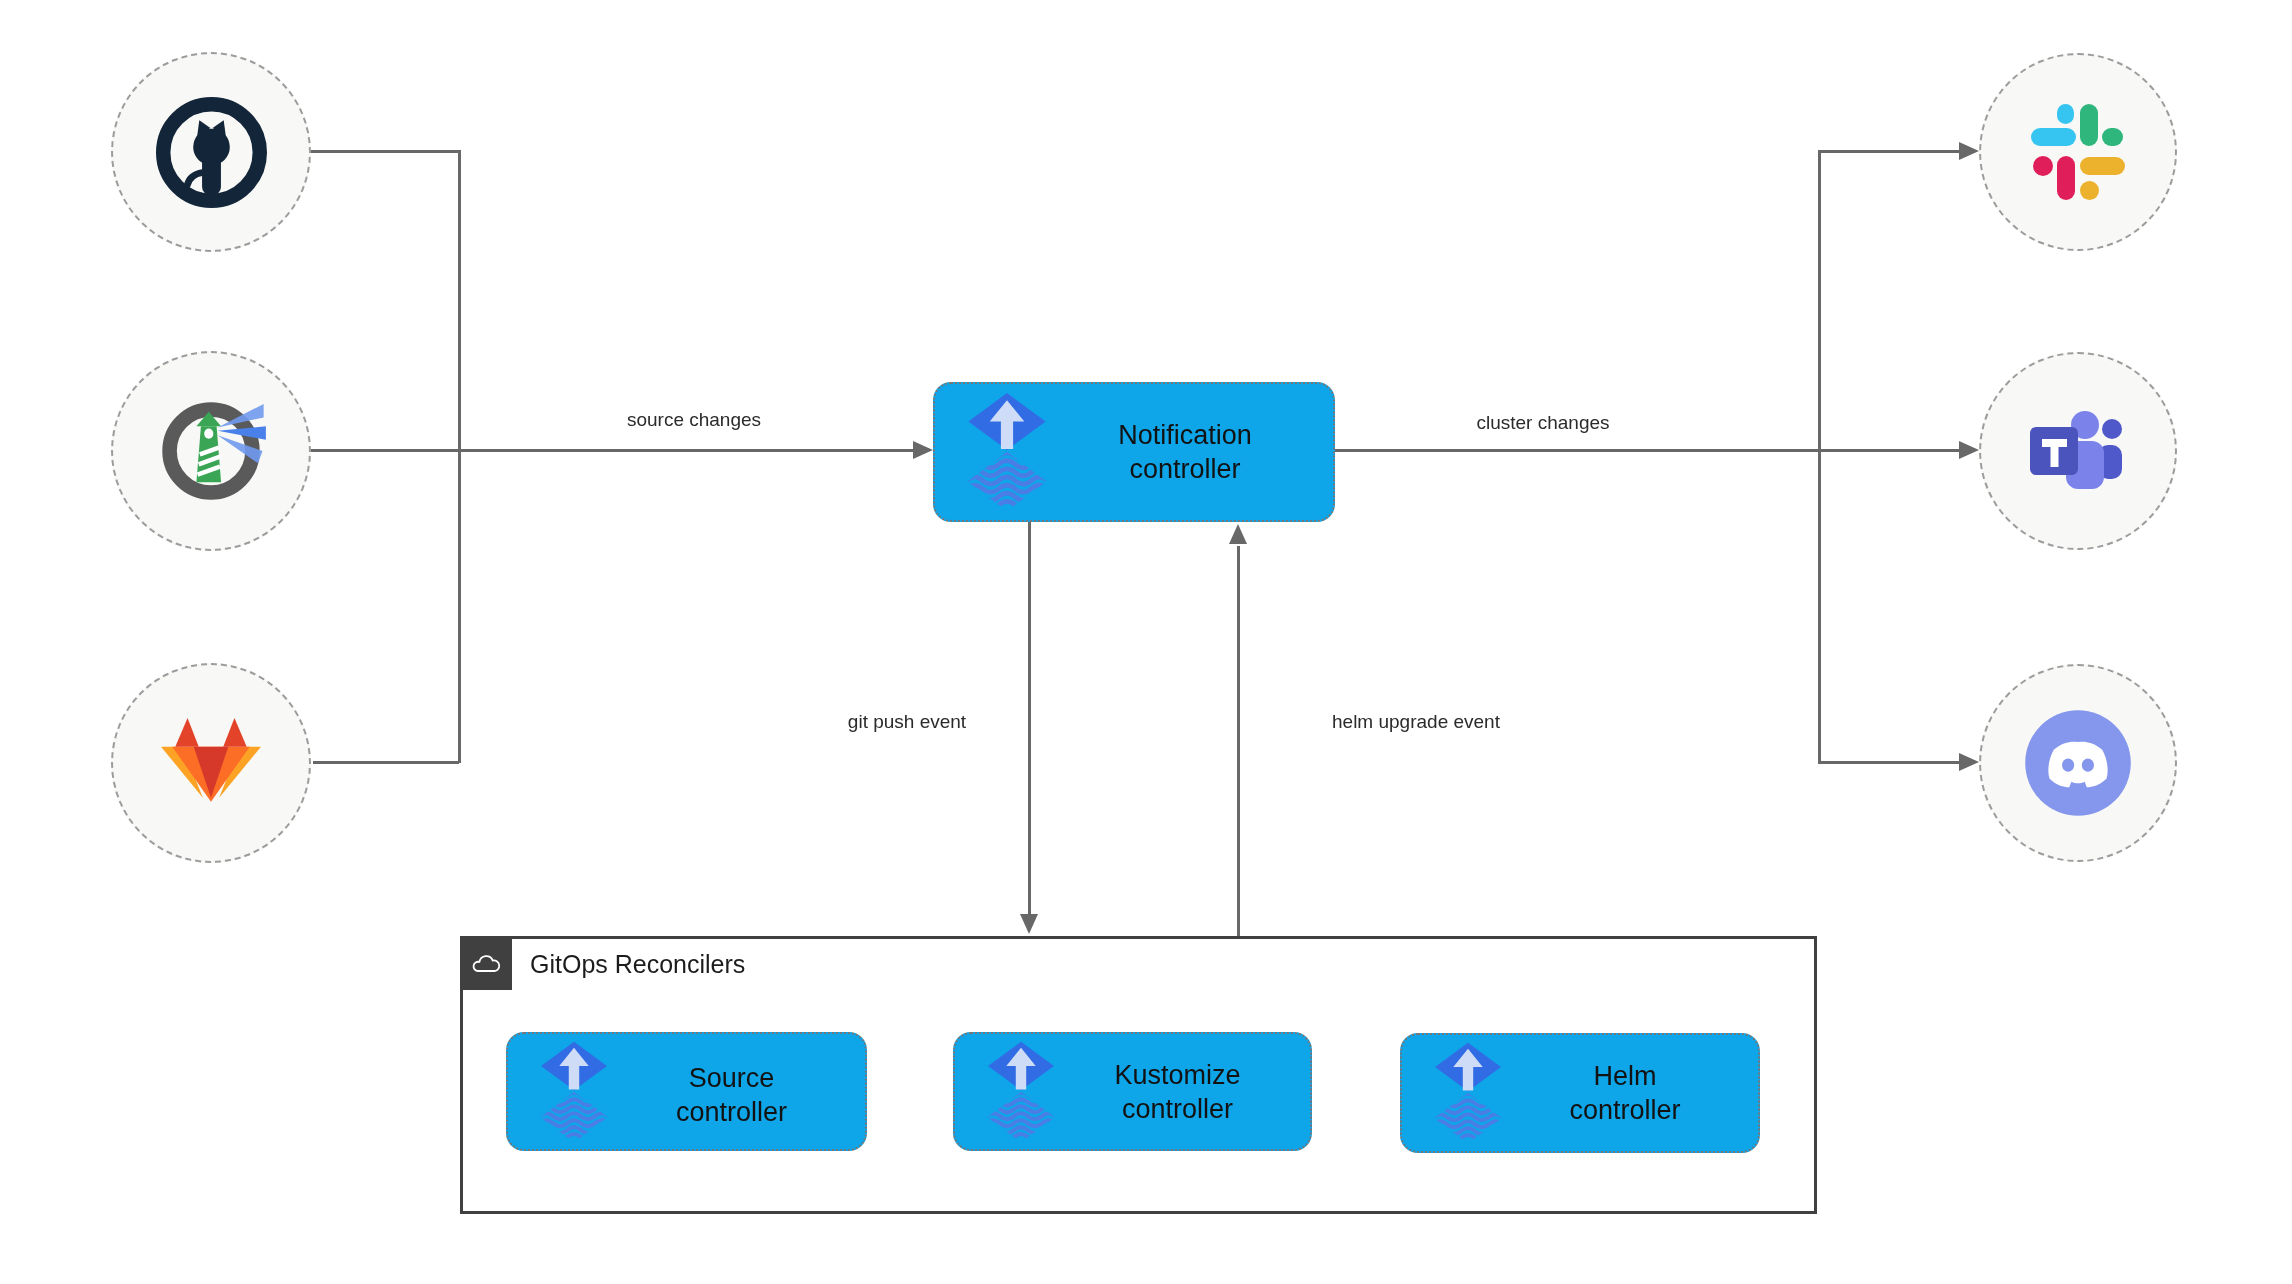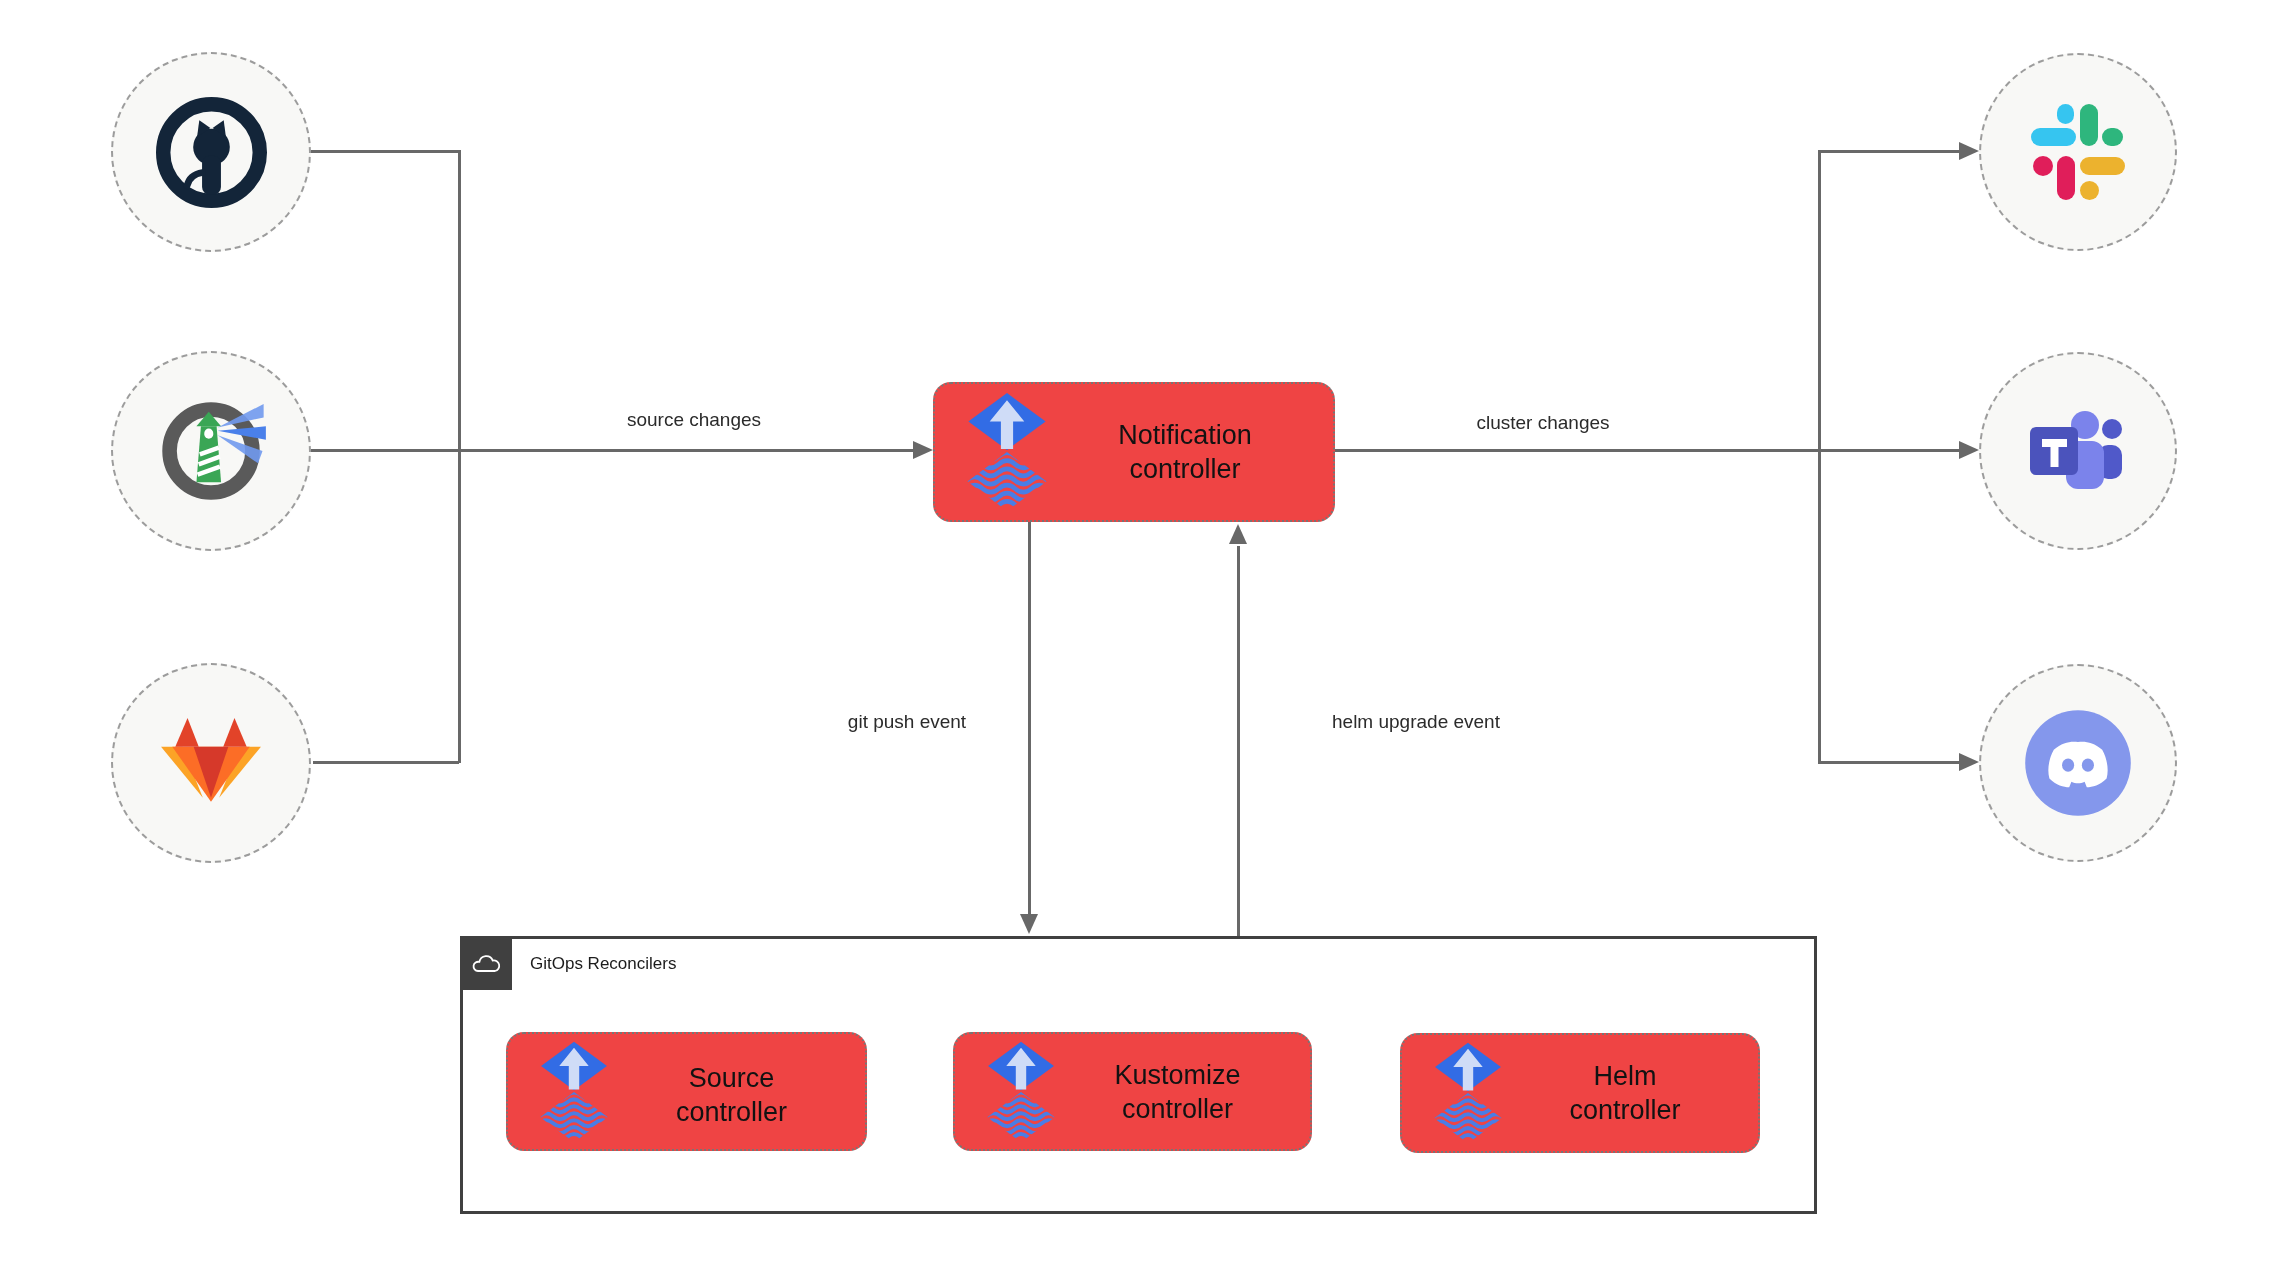--- a/index.html
+++ b/index.html
@@ -14,36 +14,36 @@
   .ah-right{position:absolute;width:0;height:0;
     border-top:9px solid transparent;border-bottom:9px solid transparent;
     border-left:20px solid #686868;}
   .ah-down{position:absolute;width:0;height:0;
     border-left:9px solid transparent;border-right:9px solid transparent;
     border-top:20px solid #686868;}
   .ah-up{position:absolute;width:0;height:0;
     border-left:9px solid transparent;border-right:9px solid transparent;
     border-bottom:20px solid #686868;}
   
-  .ctrl-box{position:absolute;background:#ef4444;border:2px dotted #767676;
+  .ctrl-box{position:absolute;background:#0ea5e9;border:2px dotted #767676;
     border-radius:18px;box-sizing:border-box;display:flex;align-items:center;
     padding-left:30px;}
   .ctrl-label-wrap{flex:1;display:flex;justify-content:center;padding-right:12px;}
   .ctrl-label{display:inline-block;text-align:center;font-size:27px;
     line-height:34px;color:#121212;}
   .flux{display:block;}
   
   .edge-label{position:absolute;font-size:19px;line-height:32px;color:#2b2b2b;
     text-align:center;}
   
   .group-box{position:absolute;background:#ffffff;border:3px solid #404040;
     box-sizing:border-box;}
   .group-tab{position:absolute;background:#404040;display:flex;
     align-items:center;justify-content:center;}
-  .group-title{position:absolute;font-size:17px;line-height:28px;color:#1c1c1c;}
+  .group-title{position:absolute;font-size:25px;line-height:28px;color:#1c1c1c;}
 </style>
 </head>
 <body>
 
 <svg width="0" height="0" style="position:absolute" aria-hidden="true">
   <defs>
 
     <symbol id="flux-logo" viewBox="0 0 80 120">
       <polygon points="40,2 78,30 40,58 2,30" fill="#326ce5"></polygon>
       <polygon points="40,9 57,30 46,30 46,57 34,57 34,30 23,30" fill="#cfdcf7"></polygon>

